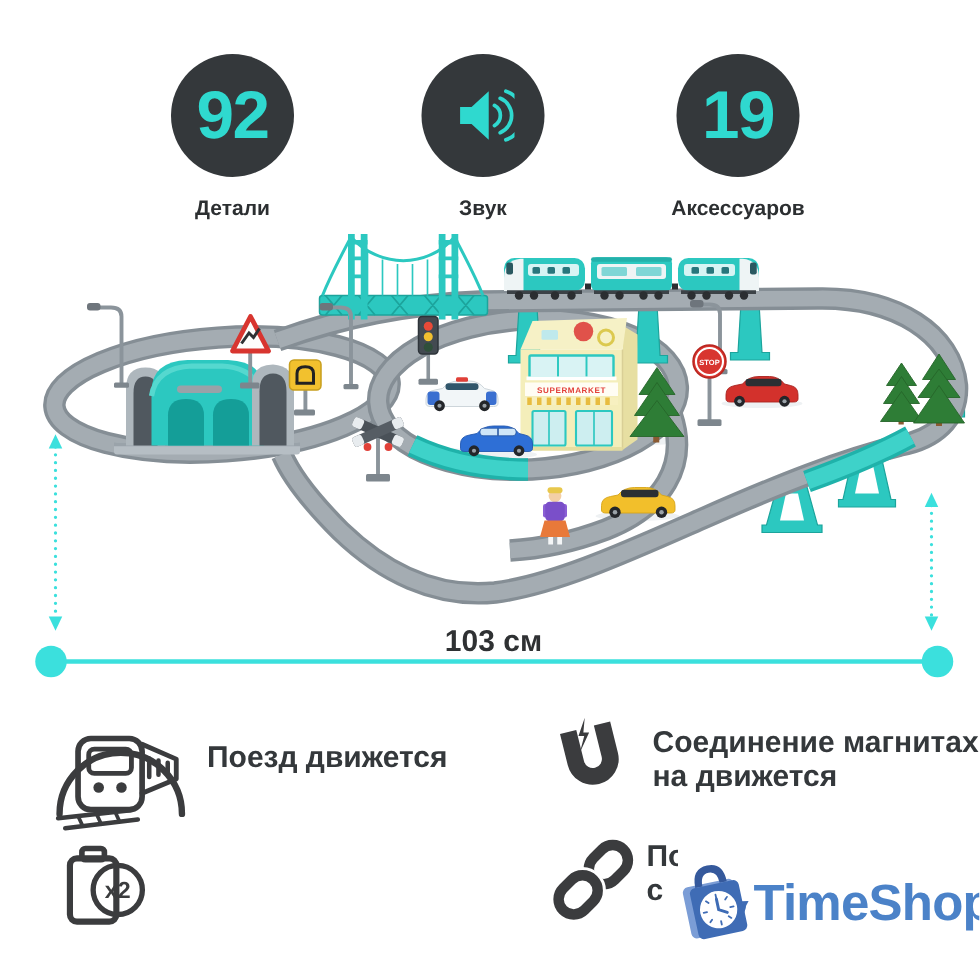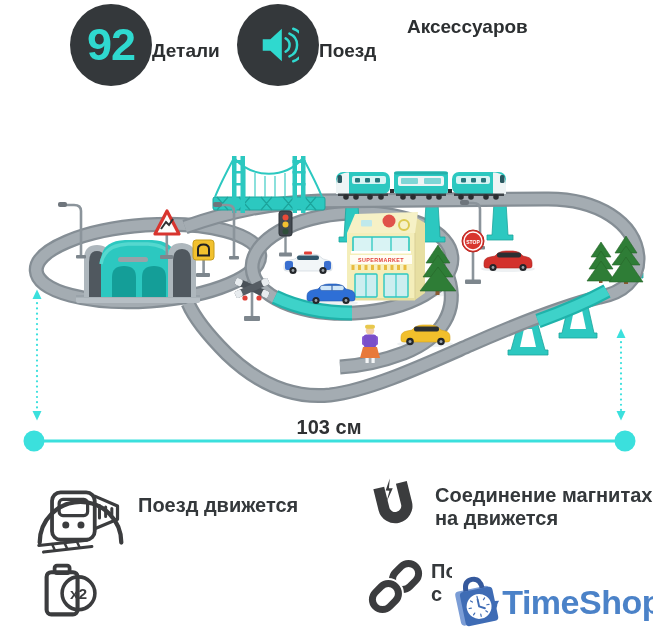--- a/index.html
+++ b/index.html
@@ -1,23 +1,23 @@
 <!DOCTYPE html>
 <html><head>
 <meta charset="utf-8">
 <style>
   html,body{margin:0;padding:0;background:#fff;}
   .canvas{position:relative;width:653px;height:640px;background:#ffffff;overflow:hidden;
           font-family:"Liberation Sans", sans-serif;}
   
-  .badge{position:absolute;top:4px;width:170px;display:flex;flex-direction:row;align-items:center;}
+  .badge{position:absolute;top:36px;width:170px;display:flex;flex-direction:column;align-items:center;}
   .badge-circle{width:82px;height:82px;border-radius:50%;background:#34383b;display:flex;
                 align-items:center;justify-content:center;}
   .badge-number{font-size:45px;font-weight:bold;color:#2fd9cf;letter-spacing:-1px;}
-  .badge-label{margin-top:12px;font-size:19px;font-weight:bold;color:#2c2f31;}
+  .badge-label{margin-top:12px;font-size:14px;font-weight:bold;color:#2c2f31;}
   
   .photo-svg{position:absolute;left:0;top:145px;}
   .trk-o{fill:none;stroke:#858e95;stroke-width:15px;}
   .trk-i{fill:none;stroke:#a4acb2;stroke-width:10.5px;}
   .trk-ot{fill:none;stroke:#1fb2aa;stroke-width:15px;}
   .trk-it{fill:none;stroke:#3ed2c9;stroke-width:10.5px;}
   .teal{fill:#2cc8c0;}
   
   .f-icon{position:absolute;}
   .ftext{position:absolute;font-size:20px;font-weight:bold;color:#34383b;line-height:23px;white-space:nowrap;}
@@ -39,24 +39,27 @@
     <span class="badge-label">Детали</span>
   </div>
 
   <div class="badge" style="left:237px;">
     <div class="badge-circle">
       <svg width="42" height="42" viewBox="0 0 44 44">
         <path d="M6,16 L14,16 L26,5 L26,39 L14,28 L6,28 Z" fill="#2fd9cf"></path>
         <path d="M30,15 A8,8 0 0 1 30,29 M34,10 A13,13 0 0 1 34,34 M38,5 A18,18 0 0 1 38,39" fill="none" stroke="#2fd9cf" stroke-width="2.6" stroke-linecap="round"></path>
       </svg>
     </div>
-    <span class="badge-label">Поезд</span>
+    <span class="badge-label">Звук</span>
   </div>
 
   <div class="badge" style="left:407px;">
+    <div class="badge-circle">
+      <span class="badge-number">19</span>
+    </div>
     <span class="badge-label">Аксессуаров</span>
   </div>
 
   <svg class="photo-svg" width="653" height="315" viewBox="0 0 653 315">
 
     <g fill="#eef1f3">
       <ellipse cx="308" cy="157" rx="27" ry="3"></ellipse>
       <ellipse cx="331" cy="158" rx="27" ry="3"></ellipse>
       <ellipse cx="425" cy="199" rx="28" ry="3.2"></ellipse>
       <ellipse cx="508" cy="124" rx="27" ry="3"></ellipse>

